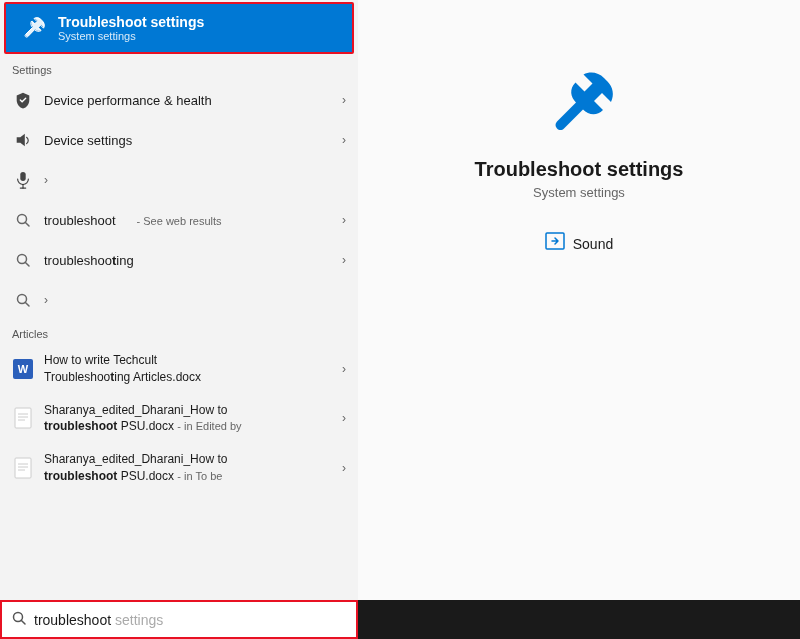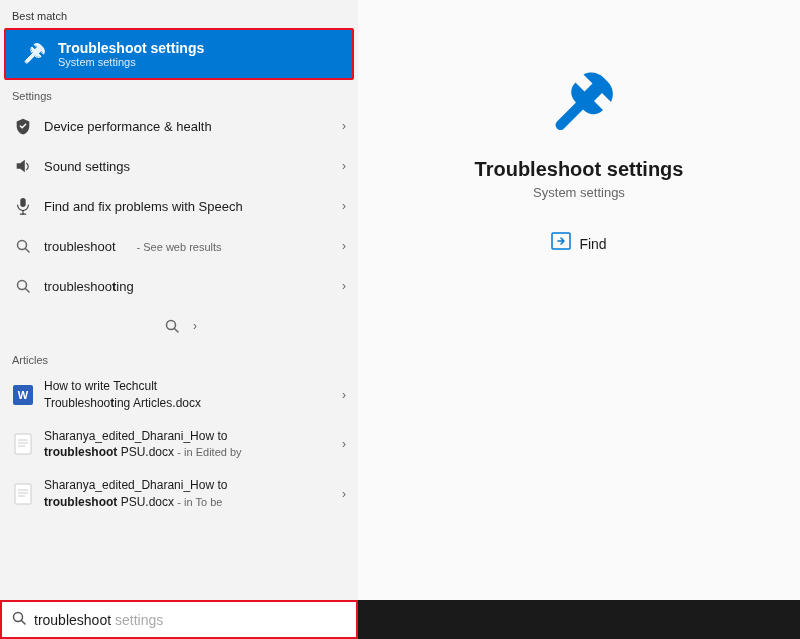--- a/index.html
+++ b/index.html
@@ -69,21 +69,20 @@
       font-weight: 400;
     }
 
     .list-item {
       display: flex;
       align-items: center;
       padding: 9px 12px;
       cursor: pointer;
       position: relative;
       background: transparent;
-      justify-content: center;
     }
 
     .list-item-icon {
       width: 22px;
       height: 22px;
       margin-right: 10px;
       flex-shrink: 0;
       display: flex;
       align-items: center;
       justify-content: center;
@@ -258,21 +257,20 @@
       font-size: 11px;
       font-weight: 700;
       color: white;
     }
   </style>
 </head>
 <body>
 
 <div class="left-panel">
 
-  <div class="best-match-label">Best match</div>
 
   <div class="best-match-item">
     <div class="best-match-icon">
       <svg width="28" height="28" viewBox="0 0 28 28" fill="none">
         <path d="M23 5C21.3 3.3 18.7 2.8 16.5 4L19.5 7L17 9.5L14 6.5C12.8 8.7 13.3 11.3 15 13L8 20C7.4 20.6 7.4 21.6 8 22.2C8.6 22.8 9.6 22.8 10.2 22.2L17 15.2C18.7 16.9 21.3 17.4 23.5 16.2L20.5 13.2L23 10.7L26 13.7C27.2 11.5 26.7 8.7 25 7" fill="white" opacity="0.9"></path>
         <path d="M22.5 5.5C20.8 3.8 18.2 3.3 16 4.5L19 7.5L16.5 10L13.5 7C12.3 9.2 12.8 11.8 14.5 13.5L7.5 20.5C6.9 21.1 6.9 22.1 7.5 22.7C8.1 23.3 9.1 23.3 9.7 22.7L16.5 15.7C18.2 17.4 20.8 17.9 23 16.7L20 13.7L22.5 11.2L25.5 14.2C26.7 12 26.2 9.4 24.5 7.7" stroke="white" stroke-width="1" fill="none"></path>
       </svg>
     </div>
     <div class="best-match-text">
       <span class="best-match-title">Troubleshoot settings</span>
@@ -293,34 +291,33 @@
     <span class="list-item-arrow">›</span>
   </div>
 
   <div class="list-item">
     <div class="list-item-icon">
       <svg width="18" height="18" viewBox="0 0 20 20" fill="none">
         <polygon points="3,7 7,7 12,3 12,17 7,13 3,13" fill="#1a1a1a" opacity="0.8"></polygon>
         <path d="M14 7c1.1 0.9 1.8 2.2 1.8 3.5s-0.7 2.6-1.8 3.5" stroke="#1a1a1a" stroke-width="1.3" fill="none" stroke-linecap="round" opacity="0.8"></path>
       </svg>
     </div>
-    <span class="list-item-text">Sound settings</span>
+    <span class="list-item-text">Device settings</span>
     <span class="list-item-arrow">›</span>
   </div>
 
   <div class="list-item">
     <div class="list-item-icon">
       <svg width="16" height="18" viewBox="0 0 16 20" fill="none">
         <rect x="5" y="1" width="6" height="10" rx="3" fill="#1a1a1a" opacity="0.8"></rect>
         <path d="M2 9c0 3.3 2.7 6 6 6s6-2.7 6-6" stroke="#1a1a1a" stroke-width="1.3" fill="none" stroke-linecap="round" opacity="0.8"></path>
         <line x1="8" y1="15" x2="8" y2="19" stroke="#1a1a1a" stroke-width="1.3" stroke-linecap="round" opacity="0.8"></line>
         <line x1="5" y1="19" x2="11" y2="19" stroke="#1a1a1a" stroke-width="1.3" stroke-linecap="round" opacity="0.8"></line>
       </svg>
     </div>
-    <span class="list-item-text">Find and fix problems with Speech</span>
     <span class="list-item-arrow">›</span>
   </div>
 
 
   <div class="list-item">
     <div class="list-item-icon">
       <svg width="14" height="14" viewBox="0 0 14 14" fill="none">
         <circle cx="6" cy="6" r="4.5" stroke="#666" stroke-width="1.5"></circle>
         <line x1="9.2" y1="9.2" x2="13" y2="13" stroke="#666" stroke-width="1.5" stroke-linecap="round"></line>
       </svg>
@@ -406,21 +403,21 @@
   <div class="right-title">Troubleshoot settings</div>
   <div class="right-subtitle">System settings</div>
 
   <div class="right-open-btn">
     <span class="open-icon">
       <svg width="20" height="18" viewBox="0 0 20 18" fill="none">
         <rect x="1" y="1" width="18" height="16" rx="1" stroke="#0078d4" stroke-width="1.5" fill="none"></rect>
         <path d="M7 9h6M10 6l3 3-3 3" stroke="#0078d4" stroke-width="1.5" stroke-linecap="round" stroke-linejoin="round"></path>
       </svg>
     </span>
-    <span class="open-label">Find</span>
+    <span class="open-label">Sound</span>
   </div>
 </div>
 
 <div class="taskbar">
 
   <div class="search-bar">
     <span class="search-icon-wrap">
       <svg width="14" height="14" viewBox="0 0 14 14" fill="none">
         <circle cx="6" cy="6" r="4.5" stroke="#555" stroke-width="1.5"></circle>
         <line x1="9.2" y1="9.2" x2="13" y2="13" stroke="#555" stroke-width="1.5" stroke-linecap="round"></line>

